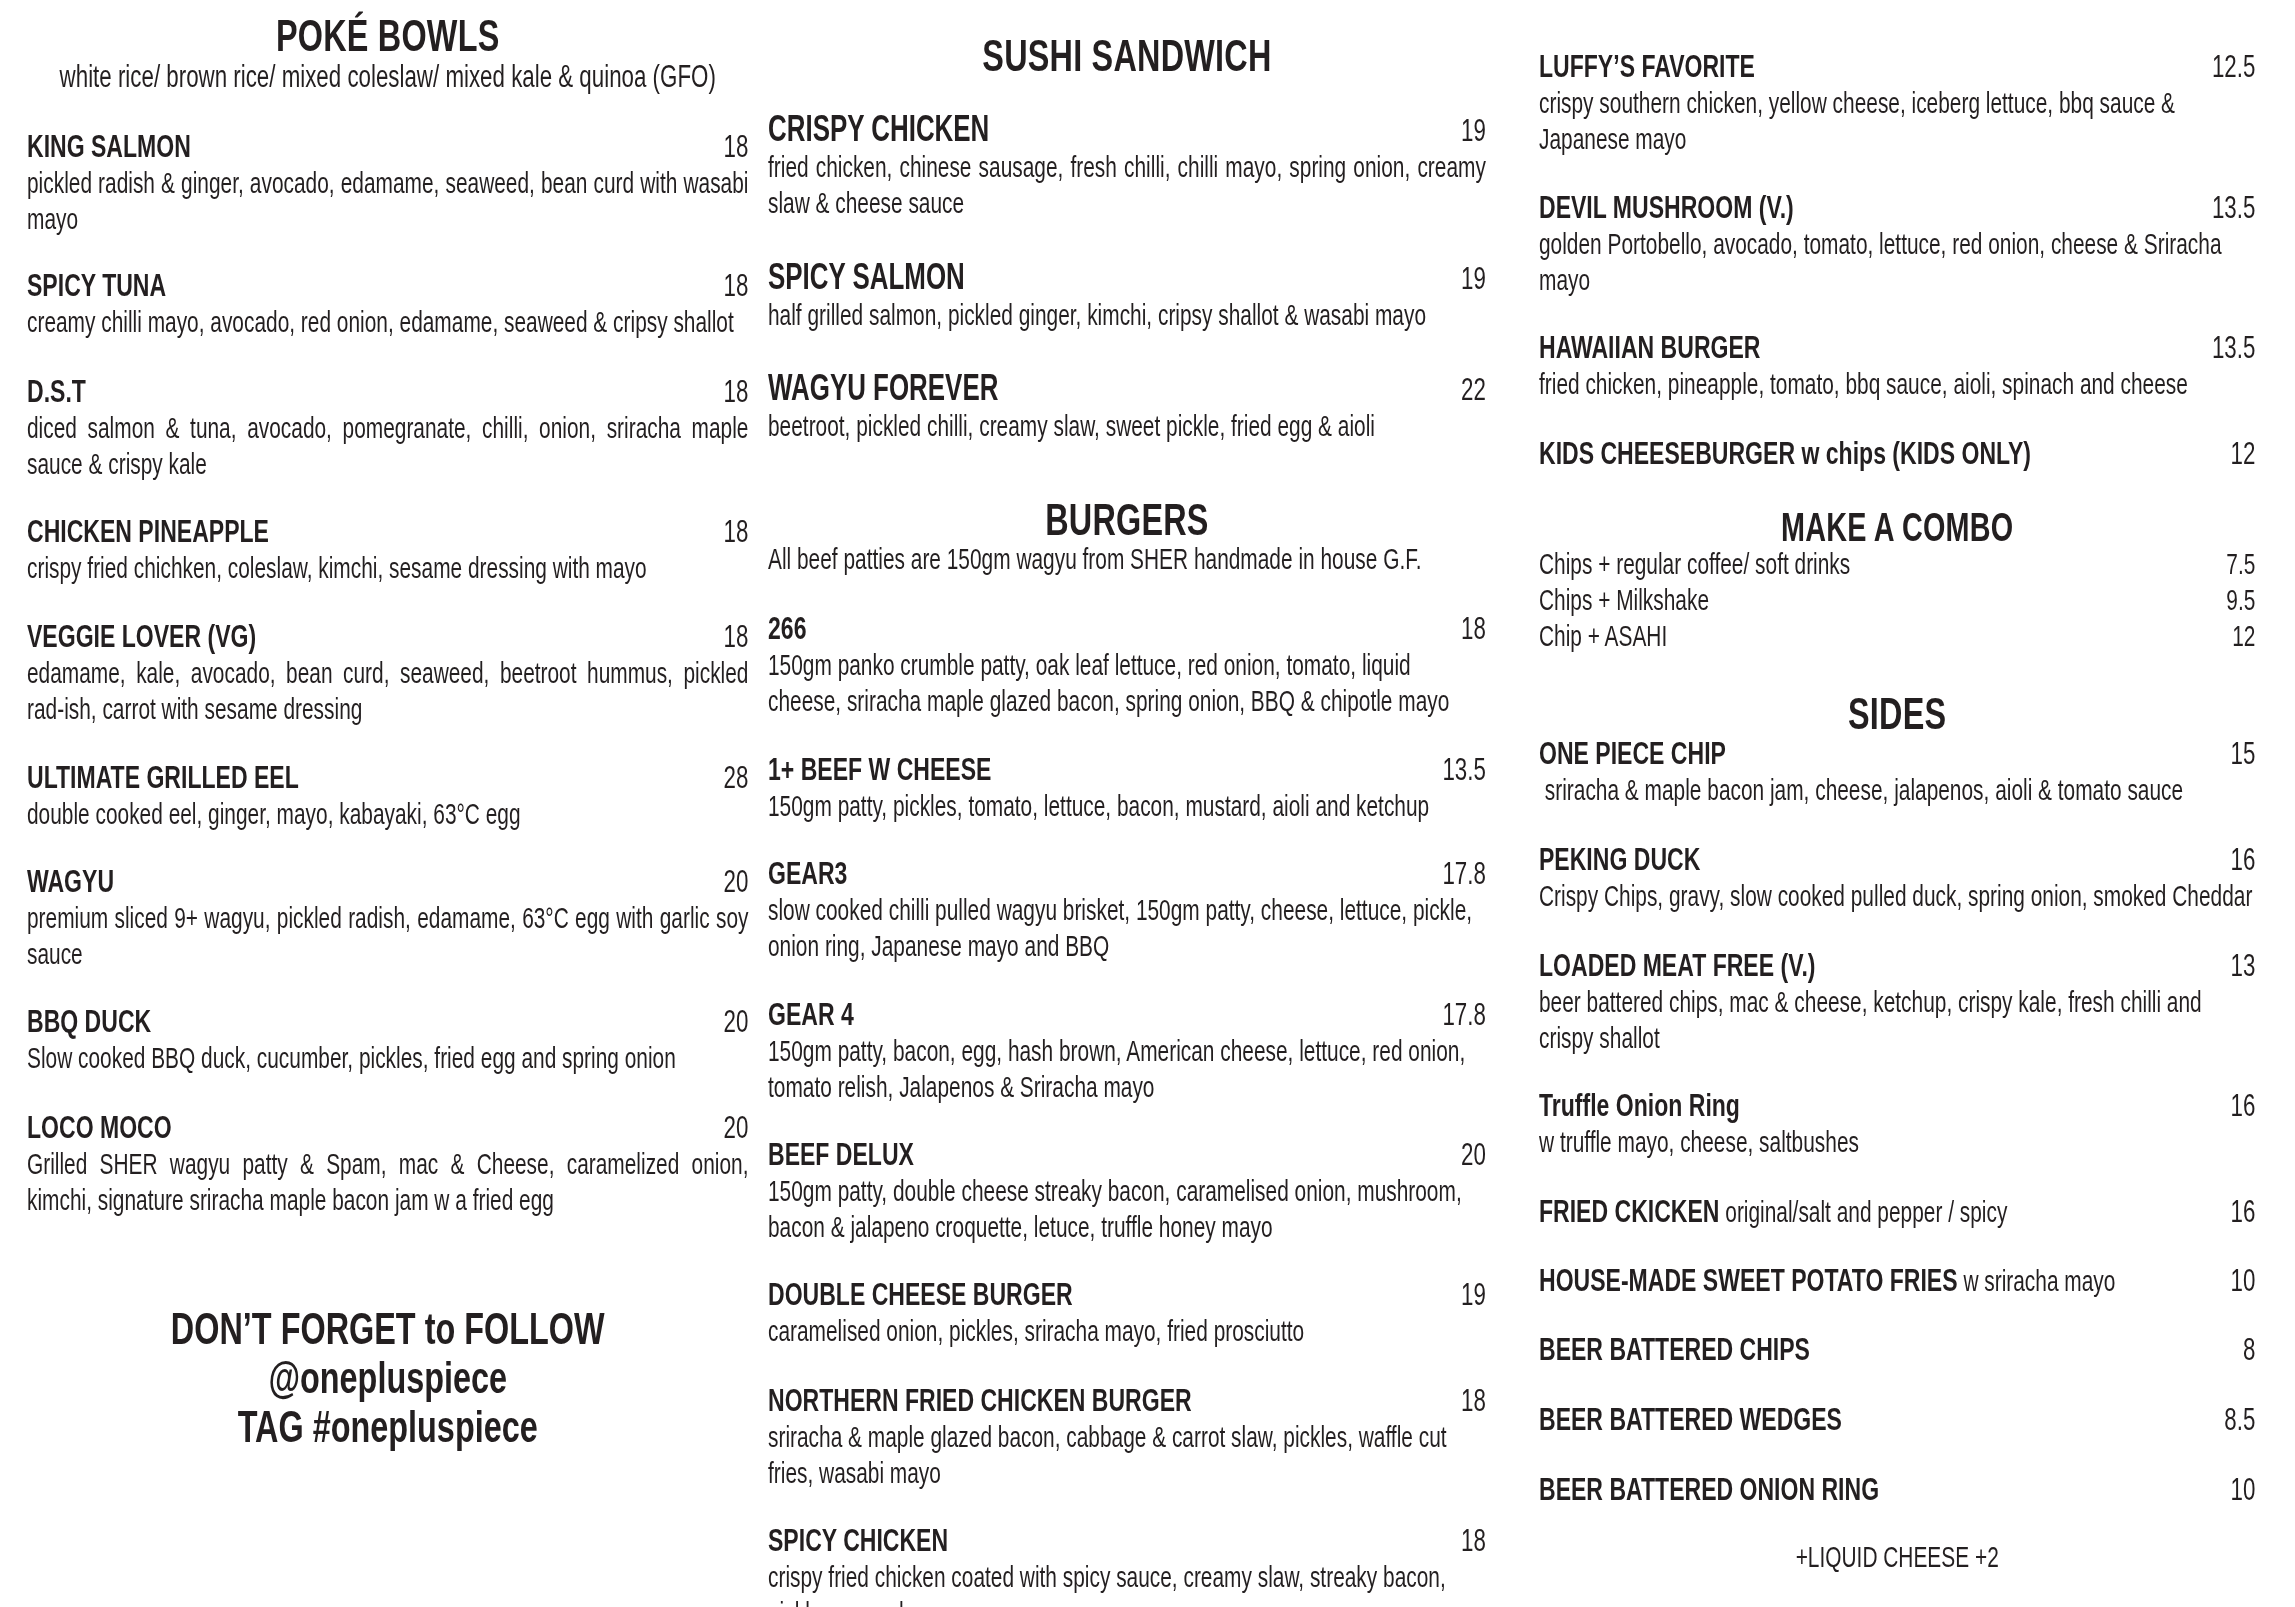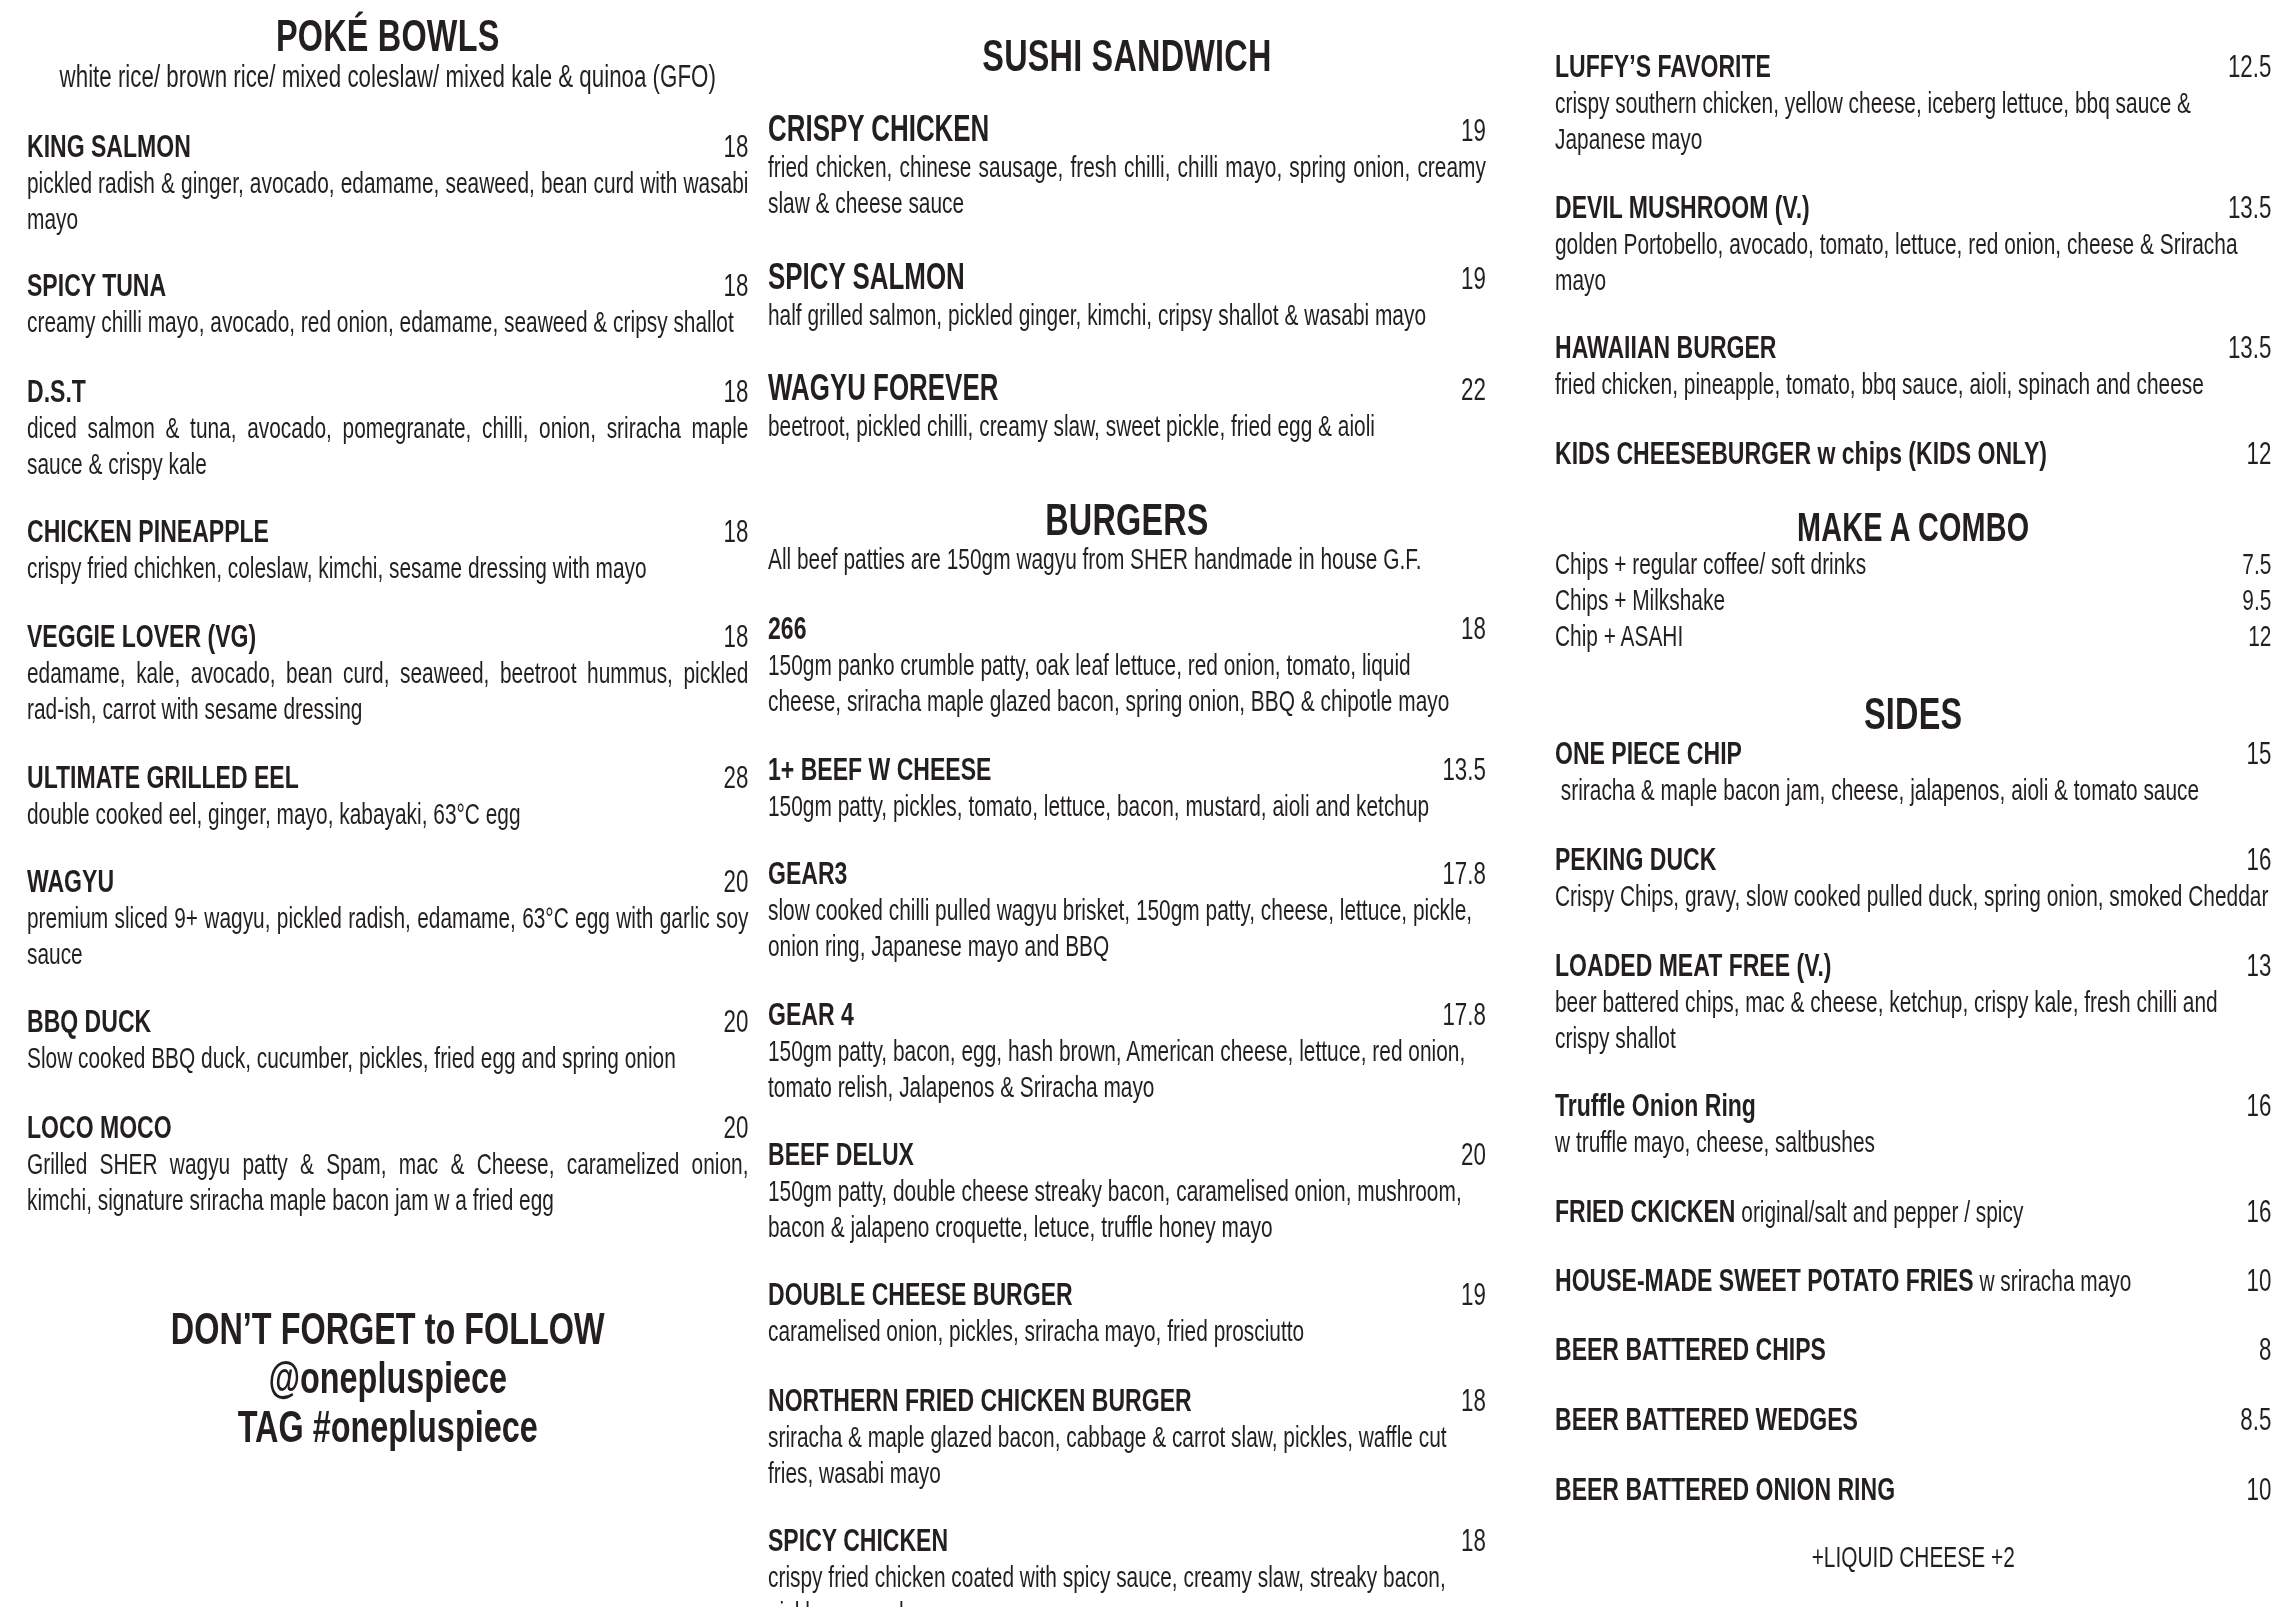--- a/index.html
+++ b/index.html
@@ -182,21 +182,21 @@
     <div class="blk" style="top:1502px;">
       <div class="row">
           <span class="name">SPICY CHICKEN</span>
           <span class="price">18</span>
         </div>
       <div class="desc left">crispy fried chicken coated with spicy sauce, creamy slaw, streaky bacon, pickles, mac cheese</div>
     </div>
   </div>
 </div>
 
-<div class="col" style="left:1539px; width:717px;margin-left:16px;">
+<div class="col" style="left:1539px; width:717px;">
   <div class="sx" style="width:995px; height:1607px;">
     <div class="blk" style="top:48px;">
       <div class="row">
           <span class="name">LUFFY’S FAVORITE</span>
           <span class="price">12.5</span>
         </div>
       <div class="desc left">crispy southern chicken, yellow cheese, iceberg lettuce, bbq sauce &amp; Japanese mayo</div>
     </div>
     <div class="blk" style="top:189px;">
       <div class="row">

